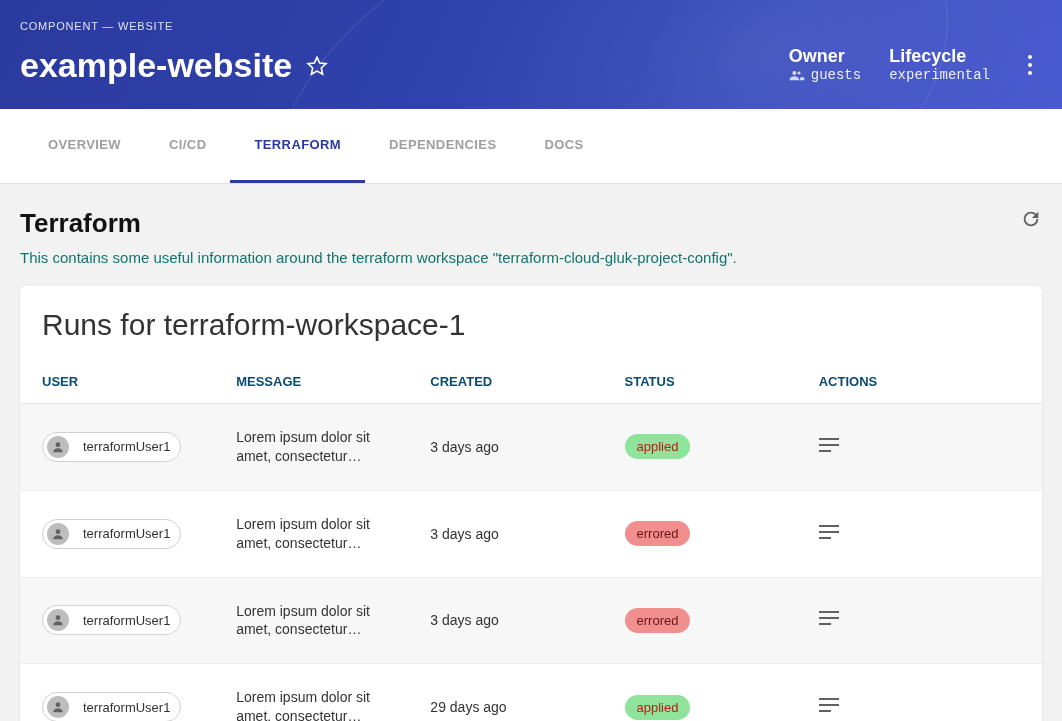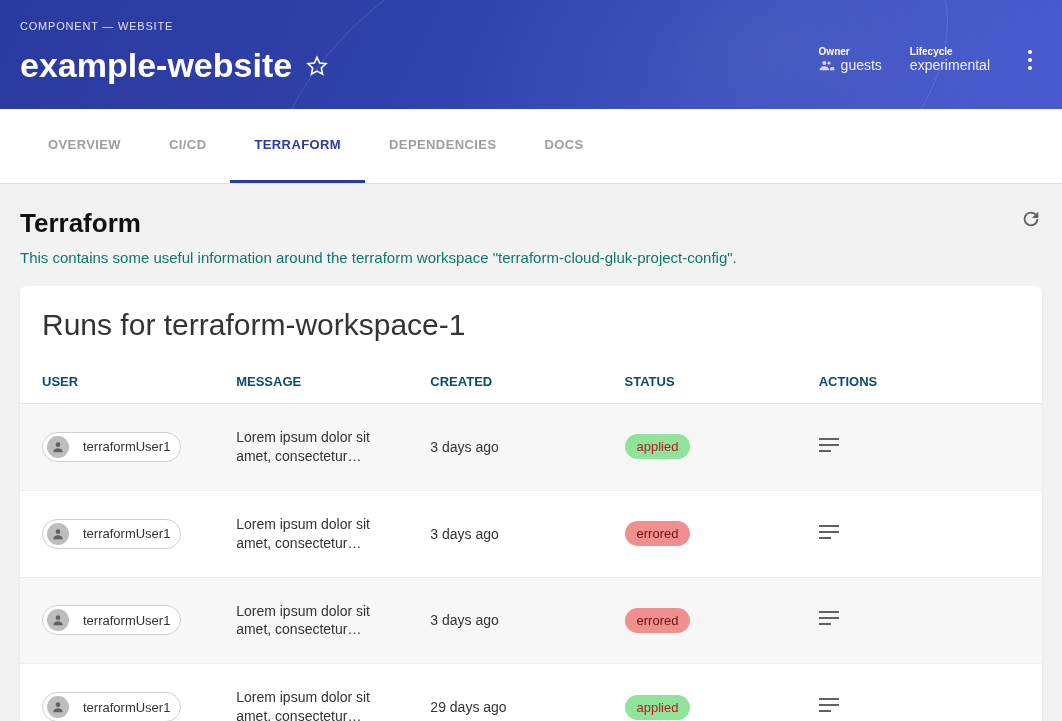--- a/index.html
+++ b/index.html
@@ -29,22 +29,22 @@
   border-radius: 50%;
   transform: rotate(-20deg);
 }
 .breadcrumb { font-size: 11px; letter-spacing: 0.8px; opacity: 0.85; position: relative; z-index: 2; }
 .title-row { display: flex; align-items: flex-start; justify-content: space-between; margin-top: 14px; position: relative; z-index: 2; }
 .title-left { display: flex; align-items: center; gap: 14px; }
 .title { font-size: 34px; font-weight: 700; }
 .star { width: 22px; height: 22px; }
 .meta { display: flex; align-items: center; gap: 28px; }
 .meta-col { display: flex; flex-direction: column; }
-.meta-label { font-size: 10px; font-weight: 700; }
-.meta-value { font-size: 14px; opacity: 0.9; display: flex; align-items: center; gap: 6px; }
+.meta-label { font-size: 18px; font-weight: 700; }
+.meta-value { font-size: 14px; opacity: 0.9; display: flex; align-items: center; gap: 6px; font-family: Liberation Mono, monospace; }
 .meta-value svg { width: 16px; height: 12px; fill: rgba(255,255,255,0.85); }
 .kebab { width: 24px; display: flex; flex-direction: column; align-items: center; gap: 4px; cursor: pointer; }
 .kebab span { width: 4px; height: 4px; background: #fff; border-radius: 50%; }
 
 .tabs { background: #fff; display: flex; padding: 0 24px; border-bottom: 1px solid #e0e0e0; }
 .tab { padding: 28px 24px; font-size: 13px; font-weight: 700; letter-spacing: 0.4px; color: #9e9e9e; cursor: pointer; border-bottom: 3px solid transparent; }
 .tab.active { color: #2a3a9e; border-bottom-color: #2a3a9e; }
 
 .content { padding: 24px 20px; }
 .section-head { display: flex; justify-content: space-between; align-items: flex-start; }

